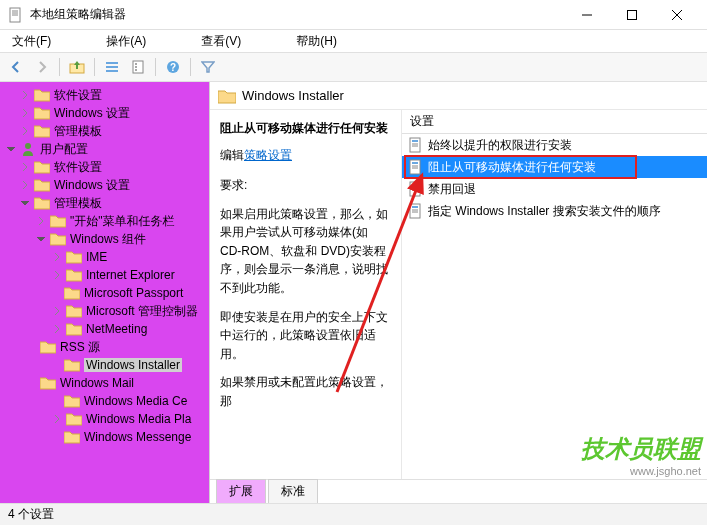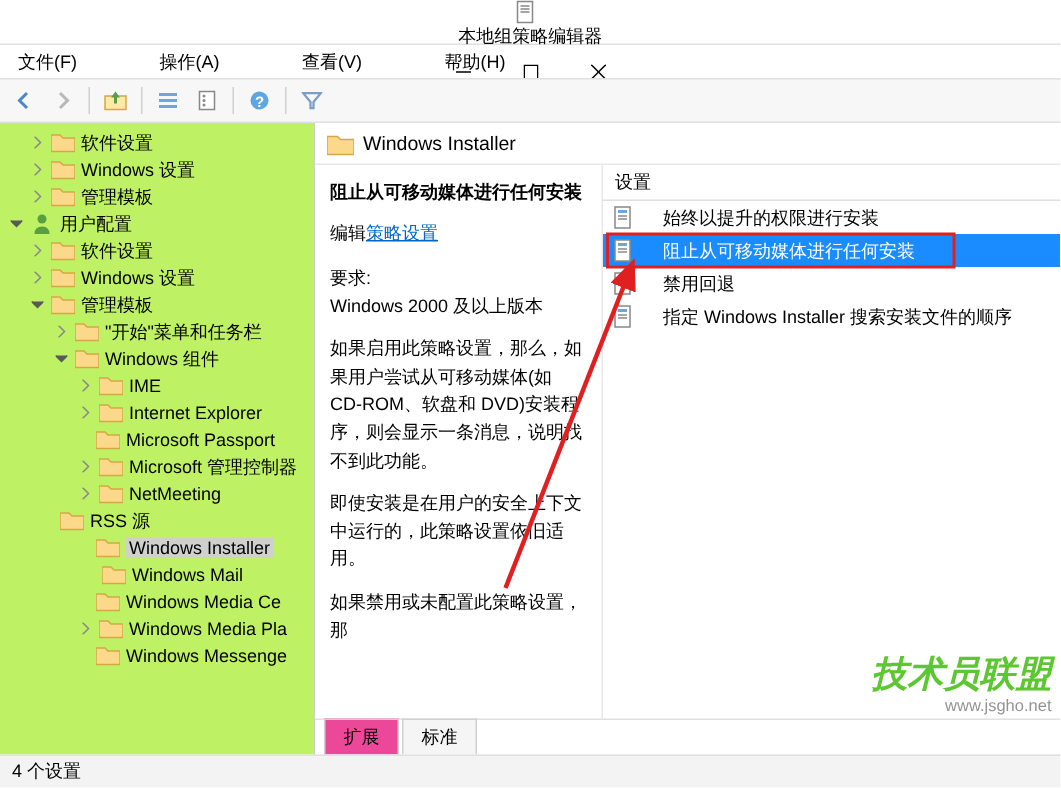--- a/index.html
+++ b/index.html
@@ -1,34 +1,34 @@
 <!DOCTYPE html>
 <html><head>
 <meta charset="utf-8">
 <style>
 * { box-sizing: border-box; margin: 0; padding: 0; font-family: "Microsoft YaHei", "Segoe UI", sans-serif; }
 body { background: #fff; width: 707px; height: 525px; overflow: hidden; display: flex; flex-direction: column; font-size: 12px; color: #000; }
 
-.titlebar { height: 30px; display: flex; align-items: center; padding: 0 8px; border-bottom: 1px solid #e0e0e0; flex-direction: column; }
+.titlebar { height: 30px; display: flex; align-items: center; padding: 0 8px; border-bottom: 1px solid #e0e0e0; }
 .titlebar .app-icon { width: 16px; height: 16px; margin-right: 6px; }
 .titlebar .title-text { flex: 1; font-size: 12px; }
 .titlebar .win-controls { display: flex; gap: 0; }
 .titlebar .win-btn { width: 45px; height: 30px; display: flex; align-items: center; justify-content: center; }
 .titlebar .win-btn svg { width: 10px; height: 10px; }
 
 .menubar { height: 22px; display: flex; align-items: center; padding: 0 4px; gap: 39px; }
 .menubar .menu-item { padding: 2px 8px; font-size: 12px; }
 
 .toolbar { height: 30px; display: flex; align-items: center; padding: 0 4px; border-top: 1px solid #e0e0e0; border-bottom: 1px solid #e0e0e0; background: #f7f7f7; gap: 2px; }
 .toolbar .tb-btn { width: 24px; height: 24px; display: flex; align-items: center; justify-content: center; border: 1px solid transparent; }
 .toolbar .tb-sep { width: 1px; height: 18px; background: #d0d0d0; margin: 0 3px; }
 
 .main-area { flex: 1; display: flex; overflow: hidden; position: relative; }
 
-.tree-pane { width: 210px; border-right: 1px solid #d0d0d0; overflow: auto; padding: 4px 0; background: #bef264; }
+.tree-pane { width: 210px; border-right: 1px solid #d0d0d0; overflow: auto; padding: 4px 0; background: #d946ef; }
 .tree-node { display: flex; align-items: center; padding: 1px 0 1px 4px; white-space: nowrap; cursor: default; height: 18px; }
 .tree-node .expander { width: 14px; height: 14px; display: flex; align-items: center; justify-content: center; margin-right: 2px; }
 .tree-node .expander svg { width: 8px; height: 8px; }
 .tree-node .folder-icon { width: 16px; height: 14px; margin-right: 4px; }
 .tree-node .special-icon { width: 16px; height: 16px; margin-right: 4px; }
 .tree-node .label { font-size: 12px; }
 .tree-node.selected .label { background: #d0d0d0; padding: 0 2px; }
 
 .detail-pane { flex: 1; display: flex; flex-direction: column; overflow: hidden; position: relative; }
 .detail-header { height: 28px; display: flex; align-items: center; padding: 0 8px; border-bottom: 1px solid #e8e8e8; }
@@ -38,31 +38,31 @@
 .detail-body { flex: 1; display: flex; overflow: hidden; }
 .detail-left { width: 192px; padding: 10px 10px; border-right: 1px solid #e8e8e8; overflow: auto; }
 .detail-left h4 { font-size: 12px; font-weight: bold; margin-bottom: 10px; }
 .detail-left .edit-row { margin-bottom: 12px; font-size: 12px; }
 .detail-left .edit-link { color: #0066cc; text-decoration: underline; }
 .detail-left .sec { margin-bottom: 10px; font-size: 12px; line-height: 1.55; }
 
 .detail-right { flex: 1; display: flex; flex-direction: column; position: relative; }
 .col-header { height: 24px; border-bottom: 1px solid #e0e0e0; display: flex; align-items: center; padding: 0 8px; font-size: 12px; background: #fff; }
 .policy-list { flex: 1; overflow: auto; }
-.policy-item { height: 22px; display: flex; align-items: center; padding: 0 6px; font-size: 12px; gap: 18px; }
+.policy-item { height: 22px; display: flex; align-items: center; padding: 0 6px; font-size: 12px; gap: 4px; }
 .policy-item.selected { background: #1a8cff; color: #fff; }
 .policy-item .policy-icon { width: 16px; height: 16px; flex-shrink: 0; }
 .policy-item .policy-label { white-space: nowrap; overflow: hidden; text-overflow: ellipsis; }
 
 .highlight-box { position: absolute; border: 2px solid #e02020; pointer-events: none; }
 .arrow-overlay { position: absolute; pointer-events: none; }
 
 .tabs-bar { height: 24px; display: flex; align-items: flex-end; padding-left: 6px; border-top: 1px solid #e0e0e0; }
 .tab { padding: 3px 12px; font-size: 12px; border: 1px solid #d0d0d0; border-bottom: none; margin-right: 2px; background: #f5f5f5; }
-.tab.active { background: #ec4899; margin-top: 36px; }
+.tab.active { background: #f0abfc; margin-top: 36px; }
 
 .statusbar { height: 22px; display: flex; align-items: center; padding: 0 8px; border-top: 1px solid #e0e0e0; font-size: 12px; background: #f3f3f3; }
 
 .watermark { position: absolute; right: 6px; bottom: 26px; pointer-events: none; opacity: 0.9; }
 .watermark .green-text { font-size: 24px; font-weight: bold; color: #4bc21a; font-style: italic; text-shadow: 1px 1px 0 #fff; font-family: Liberation Mono, monospace; }
 .watermark .url { font-size: 11px; color: #888; text-align: right; }
 </style>
 </head>
 <body>
 
@@ -310,21 +310,21 @@
             <path d="M0 2 L6 2 L8 4 L16 4 L16 13 L0 13 Z" fill="#fcd98a" stroke="#d4a943"></path>
           </svg></span>
       <span class="label">RSS 源</span>
     </div>
     <div class="tree-node selected" style="padding-left:64px">
       <span class="folder-icon"><svg viewBox="0 0 16 14">
             <path d="M0 2 L6 2 L8 4 L16 4 L16 13 L0 13 Z" fill="#fcd98a" stroke="#d4a943"></path>
           </svg></span>
       <span class="label">Windows Installer</span>
     </div>
-    <div class="tree-node" style="padding-left:68px">
+    <div class="tree-node" style="padding-left:40px">
       <span class="folder-icon"><svg viewBox="0 0 16 14">
             <path d="M0 2 L6 2 L8 4 L16 4 L16 13 L0 13 Z" fill="#fcd98a" stroke="#d4a943"></path>
           </svg></span>
       <span class="label">Windows Mail</span>
     </div>
     <div class="tree-node" style="padding-left:64px">
       <span class="folder-icon"><svg viewBox="0 0 16 14">
             <path d="M0 2 L6 2 L8 4 L16 4 L16 13 L0 13 Z" fill="#fcd98a" stroke="#d4a943"></path>
           </svg></span>
       <span class="label">Windows Media Ce</span>
@@ -357,21 +357,20 @@
     </div>
 
     <div class="detail-body">
       <div class="detail-left">
         <h4>阻止从可移动媒体进行任何安装</h4>
         <div class="edit-row">
           <span>编辑</span><a class="edit-link">策略设置</a>
         </div>
         <div class="sec">
           <div>要求:</div>
-          <div>Windows 2000 及以上版本</div>
         </div>
         <div class="sec">如果启用此策略设置，那么，如果用户尝试从可移动媒体(如 CD-ROM、软盘和 DVD)安装程序，则会显示一条消息，说明找不到此功能。</div>
         <div class="sec">即使安装是在用户的安全上下文中运行的，此策略设置依旧适用。</div>
         <div class="sec">如果禁用或未配置此策略设置，那</div>
       </div>
 
       <div class="detail-right">
         <div class="col-header">设置</div>
         <div class="policy-list">
           <div class="policy-item">

